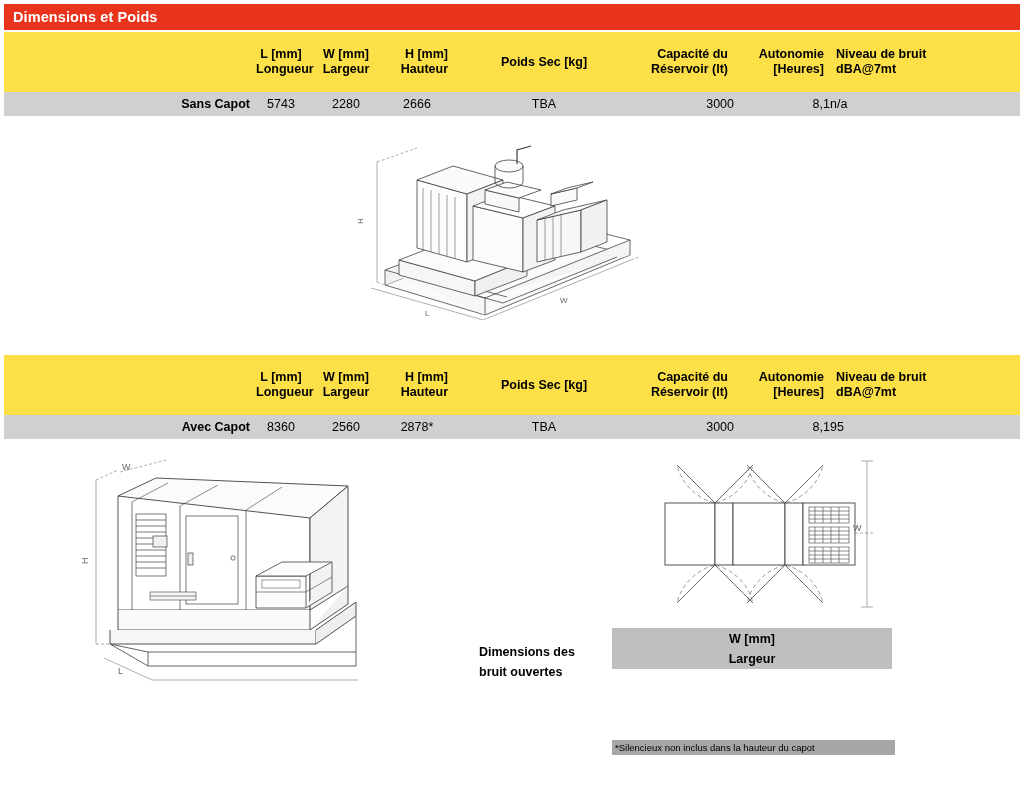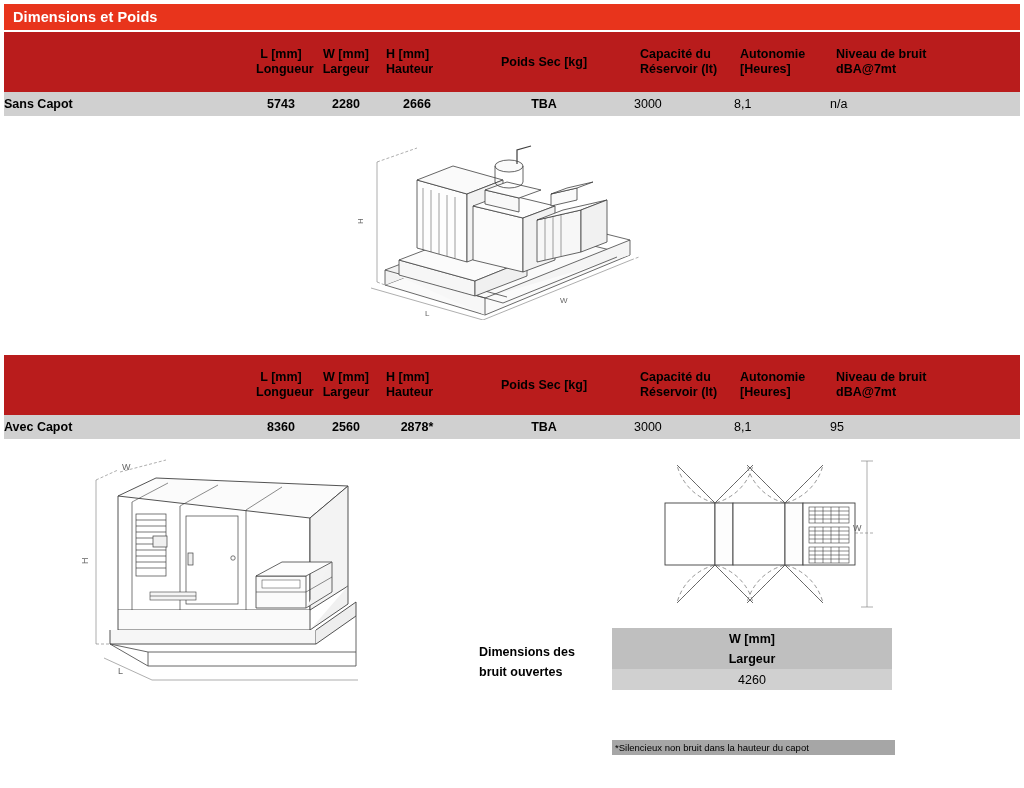--- a/index.html
+++ b/index.html
@@ -42,21 +42,21 @@
 
   
   .spec-table {
     position: absolute;
     width: 1016px;
     left: 4px;
     border-collapse: collapse;
     table-layout: fixed;
   }
   .spec-table tr.head-row {
-    background: #b91c1c;
+    background: #fde047;
     height: 60px;
   }
   .spec-table tr.val-row {
     background: #d0d0d0;
     height: 24px;
   }
   .spec-table td {
     vertical-align: middle;
     font-size: 12.5px;
     padding: 0;
@@ -67,24 +67,24 @@
   }
   .head-cell-inner {
     display: block;
     padding: 0 6px;
   }
   .sub {
     font-weight: bold;
     font-size: 12.5px;
     display: block;
   }
-  .c-label { text-align: left; padding-left: 6px; font-weight: bold; }
-  .c-num   { text-align: center; font-weight: bold; }
+  .c-label { text-align: right; padding-left: 6px; font-weight: bold; }
+  .c-num   { text-align: center; }
   .c-right { text-align: left; padding-right: 6px; }
-  .c-left  { text-align: left; padding-left: 6px; }
+  .c-left  { text-align: right; padding-left: 6px; }
 
   
   col.c1 { width: 246px; }
   col.c2 { width: 62px; }
   col.c3 { width: 68px; }
   col.c4 { width: 74px; }
   col.c5 { width: 180px; }
   col.c6 { width: 100px; }
   col.c7 { width: 96px; }
   col.c8 { width: 190px; }
@@ -480,21 +480,18 @@
   </div>
 
   <table class="doors-table">
     <tbody>
       <tr>
         <td class="dh">
           <div>W [mm]</div>
           <div>Largeur</div>
         </td>
       </tr>
-      <tr>
-        <td class="dv">4260</td>
-      </tr>
     </tbody>
   </table>
 
-  <div class="footnote">*Silencieux non bruit dans la hauteur du capot</div>
+  <div class="footnote">*Silencieux non inclus dans la hauteur du capot</div>
 
 </div>
 
 </body></html>

